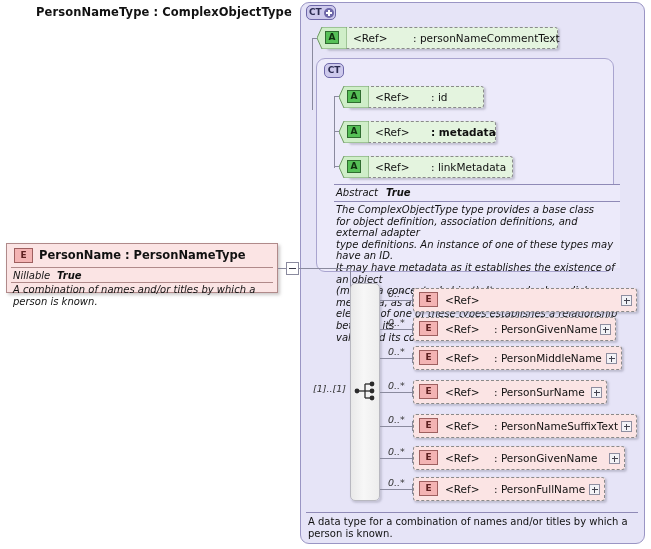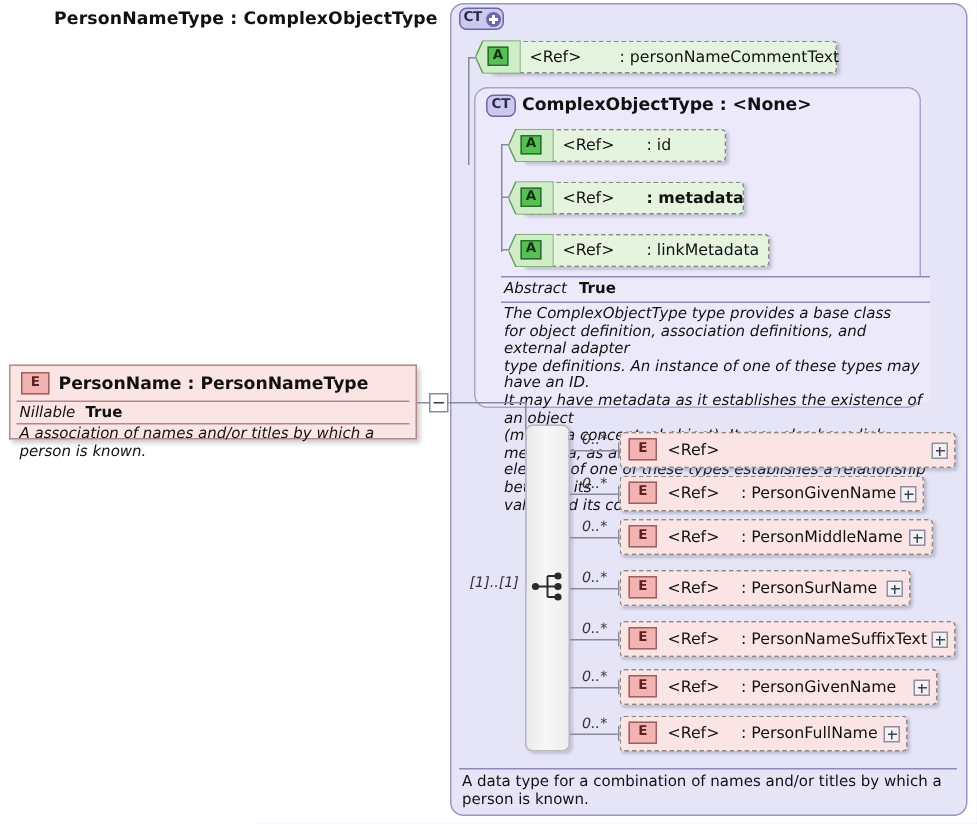--- a/index.html
+++ b/index.html
@@ -175,20 +175,21 @@
     position: absolute;
     font-style: italic;
     font-size: 10px;
     color: #111;
   }
   .prop-val {
     position: absolute;
     font-size: 10px;
     font-weight: bold;
     color: #111;
+    font-style: italic;
   }
   .doc-text {
     position: absolute;
     font-style: italic;
     font-size: 10px;
     line-height: 11.6px;
     color: #111;
     white-space: pre-line;
   }
 
@@ -358,21 +359,20 @@
         <polygon points="5,0 30,0 30,22 5,22 0,11" fill="#cfeec8" stroke="#6d9a62" stroke-width="1"></polygon>
       </svg>
       <span class="badge-a">A</span>
     </div>
     <span class="ref">&lt;Ref&gt;</span>
     <span class="aname" style="left:86px;">: personNameCommentText</span>
   </div>
 
   <div class="ct-inner"></div>
   <div class="badge-ct2" style="left:324px; top:63px;">CT</div>
-  <div class="ct-inner-title nosel" style="left:348px; top:62px;">ComplexObjectType : &lt;None&gt;</div>
 
   <div class="line-v" style="left:334px; top:96px; height:72px;"></div>
   <div class="line-h" style="left:334px; top:96px;  width:14px;"></div>
   <div class="line-h" style="left:334px; top:131px; width:14px;"></div>
   <div class="line-h" style="left:334px; top:166px; width:14px;"></div>
 
   <div class="attr-row" style="left:348px; top:86px; width:136px;">
     <div class="hexwrap">
       <svg class="hex-a" viewBox="0 0 30 22" xmlns="http://www.w3.org/2000/svg">
         <polygon points="5,0 30,0 30,22 5,22 0,11" fill="#cfeec8" stroke="#6d9a62" stroke-width="1"></polygon>
@@ -421,21 +421,21 @@
 
   <div class="elembox">
     <div class="titlebar">
       <span class="badge-e" style="left:7px; top:4px;">E</span>
       <span class="etitle">PersonName : PersonNameType</span>
     </div>
     <div class="sep" style="top:23px;"></div>
     <span class="prop-key" style="left:6px; top:26px;font-style:italic;">Nillable</span>
     <span class="prop-val" style="left:50px; top:26px;">True</span>
     <div class="sep" style="top:38px;"></div>
-    <span class="doc-text" style="left:6px; top:40px; width:260px;">A association of names and/or titles by which a person is known.</span>
+    <span class="doc-text" style="left:6px; top:40px; width:260px;">A combination of names and/or titles by which a person is known.</span>
   </div>
 
   <div class="line-h" style="left:278px; top:268px; width:8px;"></div>
   <div class="toggle-box" style="left:286px; top:262px;"></div>
   <div class="line-h" style="left:299px; top:268px; width:51px;"></div>
   <div class="line-v" style="left:350px; top:268px; height:124px;"></div>
 
   <div class="seq-bar"></div>
   <span class="card-label" style="left:313px; top:383px;">[1]..[1]</span>
   <svg class="seq-icon" viewBox="0 0 24 22" xmlns="http://www.w3.org/2000/svg">

